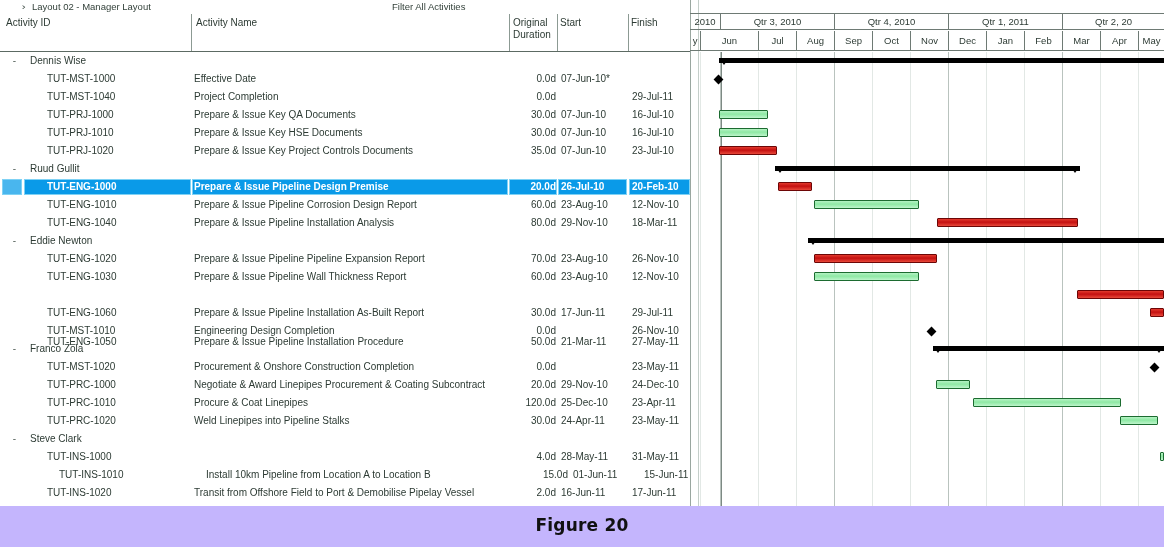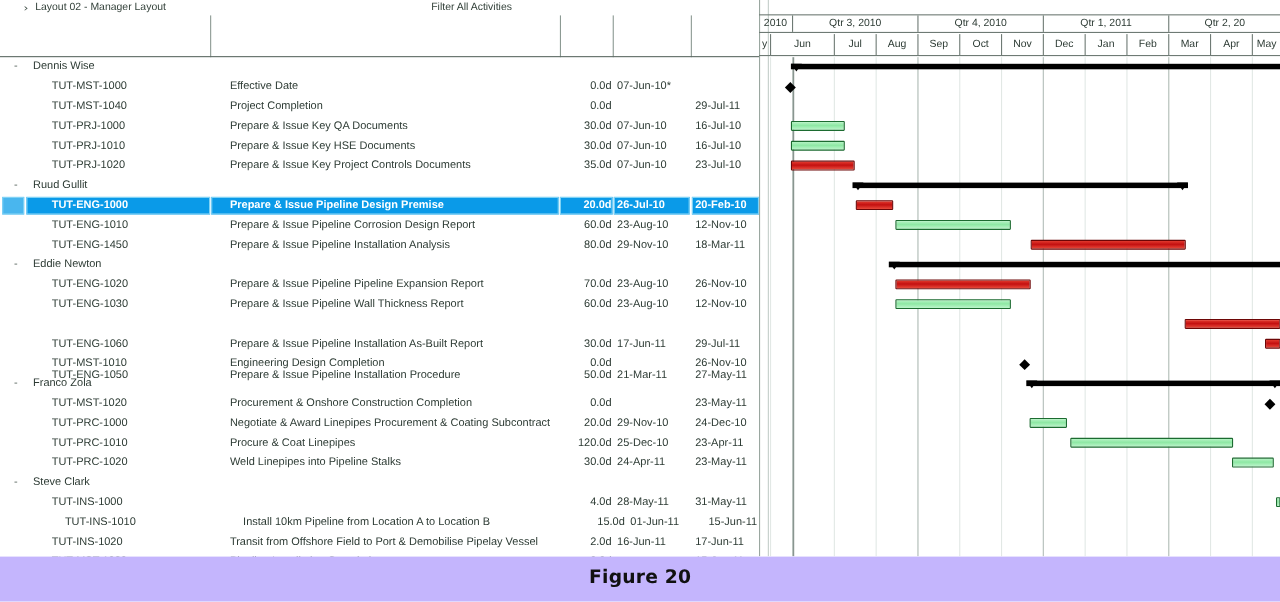--- a/index.html
+++ b/index.html
@@ -104,21 +104,21 @@
   .row .c-id {
     position: absolute;
     top: 3px;
     font-size: 10px;
     color: #2d3b34;
   }
   .row.group .c-id { left: 30px; }
   .row.task  .c-id { left: 47px; }
   .row .c-name {
     position: absolute;
-    left: 209px; top: 3px;
+    left: 194px; top: 3px;
     font-size: 10px;
     color: #2d3b34;
   }
   .row .c-dur {
     position: absolute;
     left: 510px; top: 3px;
     width: 46px;
     text-align: right;
     font-size: 10px;
     color: #2d3b34;
@@ -304,20 +304,28 @@
 <body>
 
 <div id="app">
 
   <div class="topstrip">
     <div class="layout-caret">›</div>
     <div class="layout-label">Layout  02 - Manager Layout</div>
     <div class="filter-label">Filter  All Activities</div>
   </div>
 
+  <div class="thead">
+    <div class="hcell" style="left:6px;">Activity ID</div>
+    <div class="hcell" style="left:196px;">Activity Name</div>
+    <div class="hcell" style="left:513px;">Original</div>
+    <div class="hcell" style="left:513px; top:15px;">Duration</div>
+    <div class="hcell" style="left:560px;">Start</div>
+    <div class="hcell" style="left:631px;">Finish</div>
+  </div>
   <div class="vdiv" style="left:191px;"></div>
   <div class="vdiv" style="left:509px;"></div>
   <div class="vdiv" style="left:557px;"></div>
   <div class="vdiv" style="left:628px;"></div>
   <div class="hdr-underline"></div>
 
   <div class="grid" id="grid">
       <div class="row group" style="top: 0px;">
         <div class="c-expand">-</div>
         <div class="c-id">Dennis Wise</div>
@@ -375,21 +383,21 @@
         <div class="c-finish">20-Feb-10</div>
       </div>
       <div class="row task" style="top: 144px;">
         <div class="c-id">TUT-ENG-1010</div>
         <div class="c-name">Prepare &amp; Issue Pipeline Corrosion Design Report</div>
         <div class="c-dur">60.0d</div>
         <div class="c-start">23-Aug-10</div>
         <div class="c-finish">12-Nov-10</div>
       </div>
       <div class="row task" style="top: 162px;">
-        <div class="c-id">TUT-ENG-1450</div>
+        <div class="c-id">TUT-ENG-1040</div>
         <div class="c-name">Prepare &amp; Issue Pipeline Installation Analysis</div>
         <div class="c-dur">80.0d</div>
         <div class="c-start">29-Nov-10</div>
         <div class="c-finish">18-Mar-11</div>
       </div>
       <div class="row group" style="top: 180px;">
         <div class="c-expand">-</div>
         <div class="c-id">Eddie Newton</div>
       </div>
       <div class="row task" style="top: 198px;">

